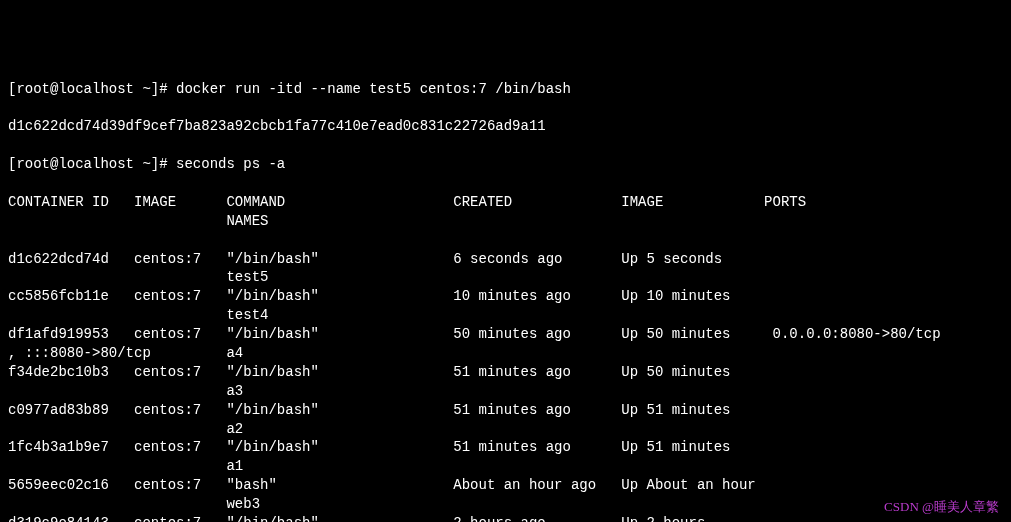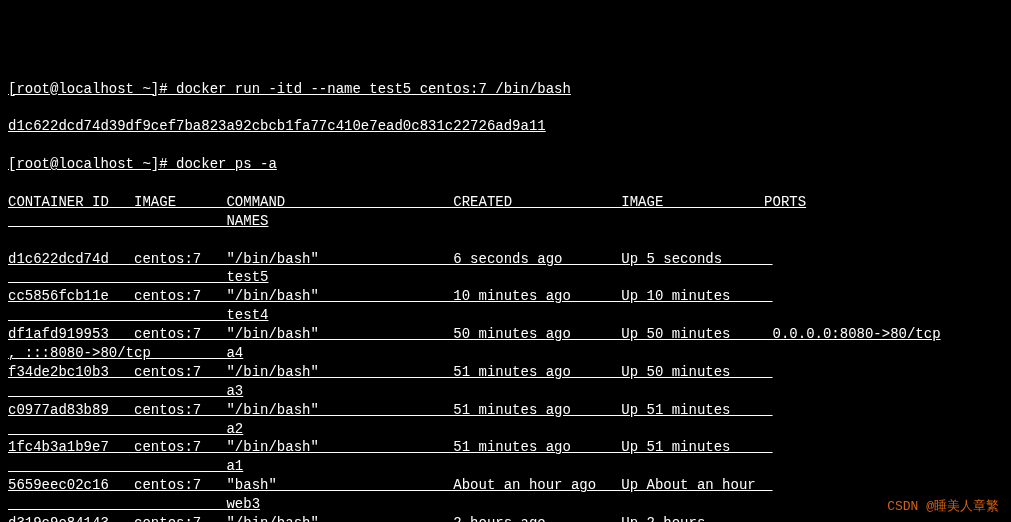--- a/index.html
+++ b/index.html
@@ -9,37 +9,37 @@
       font-family: "Consolas", "Courier New", monospace;
       font-size: 14px;
       line-height: 1.35;
       padding: 4px 8px;
       width: 1011px;
       height: 522px;
       overflow: hidden;
       position: relative;
       white-space: pre;
     }
-    .line { white-space: pre; text-decoration: underline; }
+    .line { white-space: pre; }
     .watermark {
       position: absolute;
       right: 12px;
       bottom: 6px;
-      color: #f97316;
-      font-family: Liberation Mono, monospace;
+      color: #d946ef;
+      font-family: Liberation Serif, serif;
       font-size: 13px;
       opacity: 0.85;
     }
   </style>
 </head>
 <body>
 
 
 
 <div class="line"><span>[root@localhost ~]# </span><span>docker run -itd --name test5 centos:7 /bin/bash</span></div>
 <div class="line">d1c622dcd74d39df9cef7ba823a92cbcb1fa77c410e7ead0c831c22726ad9a11</div>
-<div class="line"><span>[root@localhost ~]# </span><span>docker ps -a</span></div>
+<div class="line"><span>[root@localhost ~]# </span><span>seconds ps -a</span></div>
 <div class="line">CONTAINER ID   IMAGE      COMMAND                    CREATED             IMAGE            PORTS</div><div class="line">                          NAMES</div>
 <div id="rows-container"><div class="line">d1c622dcd74d   centos:7   "/bin/bash"                6 seconds ago       Up 5 seconds      </div><div class="line">                          test5</div><div class="line">cc5856fcb11e   centos:7   "/bin/bash"                10 minutes ago      Up 10 minutes     </div><div class="line">                          test4</div><div class="line">df1afd919953   centos:7   "/bin/bash"                50 minutes ago      Up 50 minutes     0.0.0.0:8080-&gt;80/tcp</div><div class="line">, :::8080-&gt;80/tcp         a4</div><div class="line">f34de2bc10b3   centos:7   "/bin/bash"                51 minutes ago      Up 50 minutes     </div><div class="line">                          a3</div><div class="line">c0977ad83b89   centos:7   "/bin/bash"                51 minutes ago      Up 51 minutes     </div><div class="line">                          a2</div><div class="line">1fc4b3a1b9e7   centos:7   "/bin/bash"                51 minutes ago      Up 51 minutes     </div><div class="line">                          a1</div><div class="line">5659eec02c16   centos:7   "bash"                     About an hour ago   Up About an hour  </div><div class="line">                          web3</div><div class="line">d319c9e84143   centos:7   "/bin/bash"                2 hours ago         Up 2 hours        </div></div>
 <div class="watermark">CSDN @睡美人章繁</div>
 
 
 
 
 </body></html>

